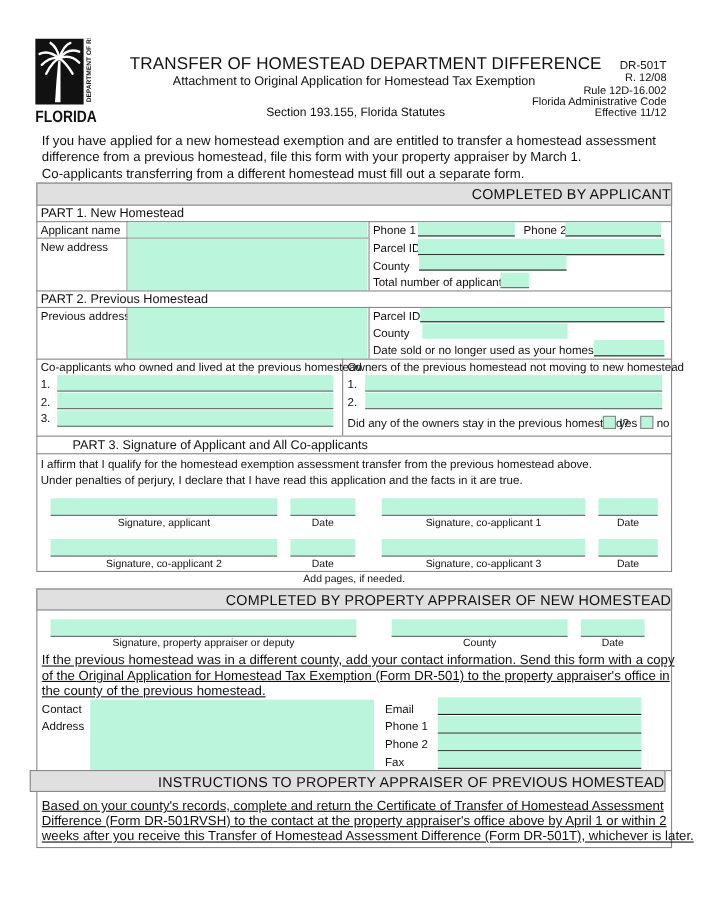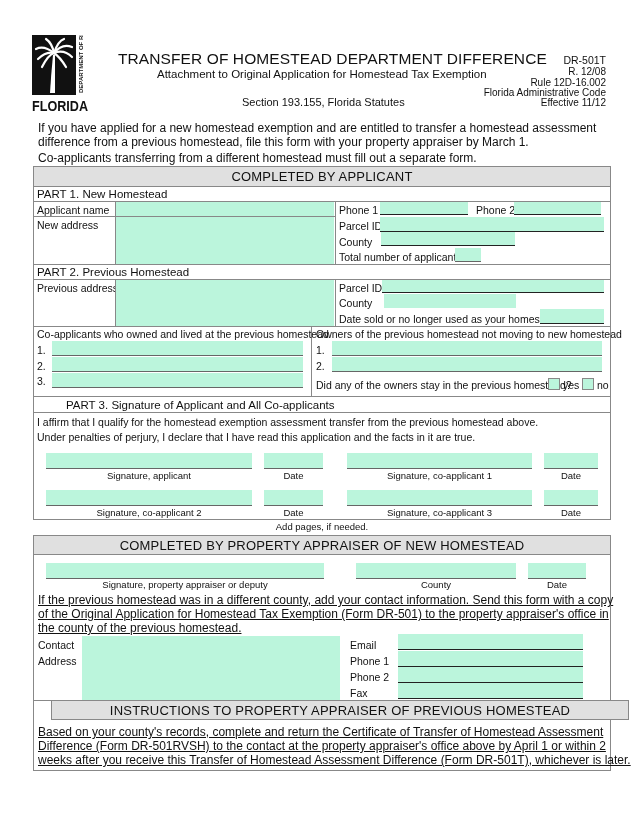--- a/index.html
+++ b/index.html
@@ -17,21 +17,21 @@
   .subtitle { position: absolute; left: 157px; top: 68px; font-size: 11.5px; }
   .section { position: absolute; left: 242px; top: 96px; font-size: 11px; }
   .formno { position: absolute; right: 34px; top: 54px; text-align: right; }
   .formno .f1 { font-size: 10.5px; line-height: 12px; }
   .formno .f2 { font-size: 10px; line-height: 12px; }
   .formno .f3 { font-size: 10px; line-height: 10px; }
 
   .intro { position: absolute; left: 38px; font-size: 12px; line-height: 14px; }
 
   .box { position: absolute; border: 1px solid #888; }
-  .banner { position: absolute; background: #e0e0e0; border: 1px solid #888; font-size: 13px; text-align: center; line-height: 19px; letter-spacing: 0.2px; }
+  .banner { position: absolute; background: #e0e0e0; border: 1px solid #888; font-size: 13px; text-align: right; line-height: 19px; letter-spacing: 0.2px; }
   .hline { position: absolute; height: 1px; background: #888; }
   .vline { position: absolute; width: 1px; background: #888; }
   .parthead { position: absolute; font-size: 11.5px; line-height: 14px; }
   .para { position: absolute; font-size: 12px; line-height: 14px; text-decoration: underline; }
   .chk { position: absolute; width: 12px; height: 12px; background: #bbf5dc; border: 1px solid #888; }
 </style>
 </head>
 <body>
 
 <div class="logo">
@@ -185,16 +185,16 @@
 <div class="lbl" style="left:350px; top:639px;">Email</div>
 <div class="fld ul" style="left:398px; top:634px; width:185px; height:16px;"></div>
 <div class="lbl" style="left:350px; top:655px;">Phone 1</div>
 <div class="fld ul" style="left:398px; top:651px; width:185px; height:16px;"></div>
 <div class="lbl" style="left:350px; top:671px;">Phone 2</div>
 <div class="fld ul" style="left:398px; top:667px; width:185px; height:16px;"></div>
 <div class="lbl" style="left:350px; top:687px;">Fax</div>
 <div class="fld ul" style="left:398px; top:683px; width:185px; height:16px;"></div>
 
 <div class="box" style="left:33px; top:700px; width:578px; height:71px;"></div>
-<div class="banner" style="left:51px; top:700px; width:578px; height:20px;">INSTRUCTIONS TO PROPERTY APPRAISER OF PREVIOUS HOMESTEAD</div>
+<div class="banner" style="left:27px; top:700px; width:578px; height:20px;">INSTRUCTIONS TO PROPERTY APPRAISER OF PREVIOUS HOMESTEAD</div>
 <div class="para" style="left:38px; top:725px;">Based on your county's records, complete and return the Certificate of Transfer of Homestead Assessment</div>
 <div class="para" style="left:38px; top:739px;">Difference (Form DR-501RVSH) to the contact at the property appraiser's office above by April 1 or within 2</div>
 <div class="para" style="left:38px; top:753px;">weeks after you receive this Transfer of Homestead Assessment Difference (Form DR-501T), whichever is later.</div>
 
 </body></html>

